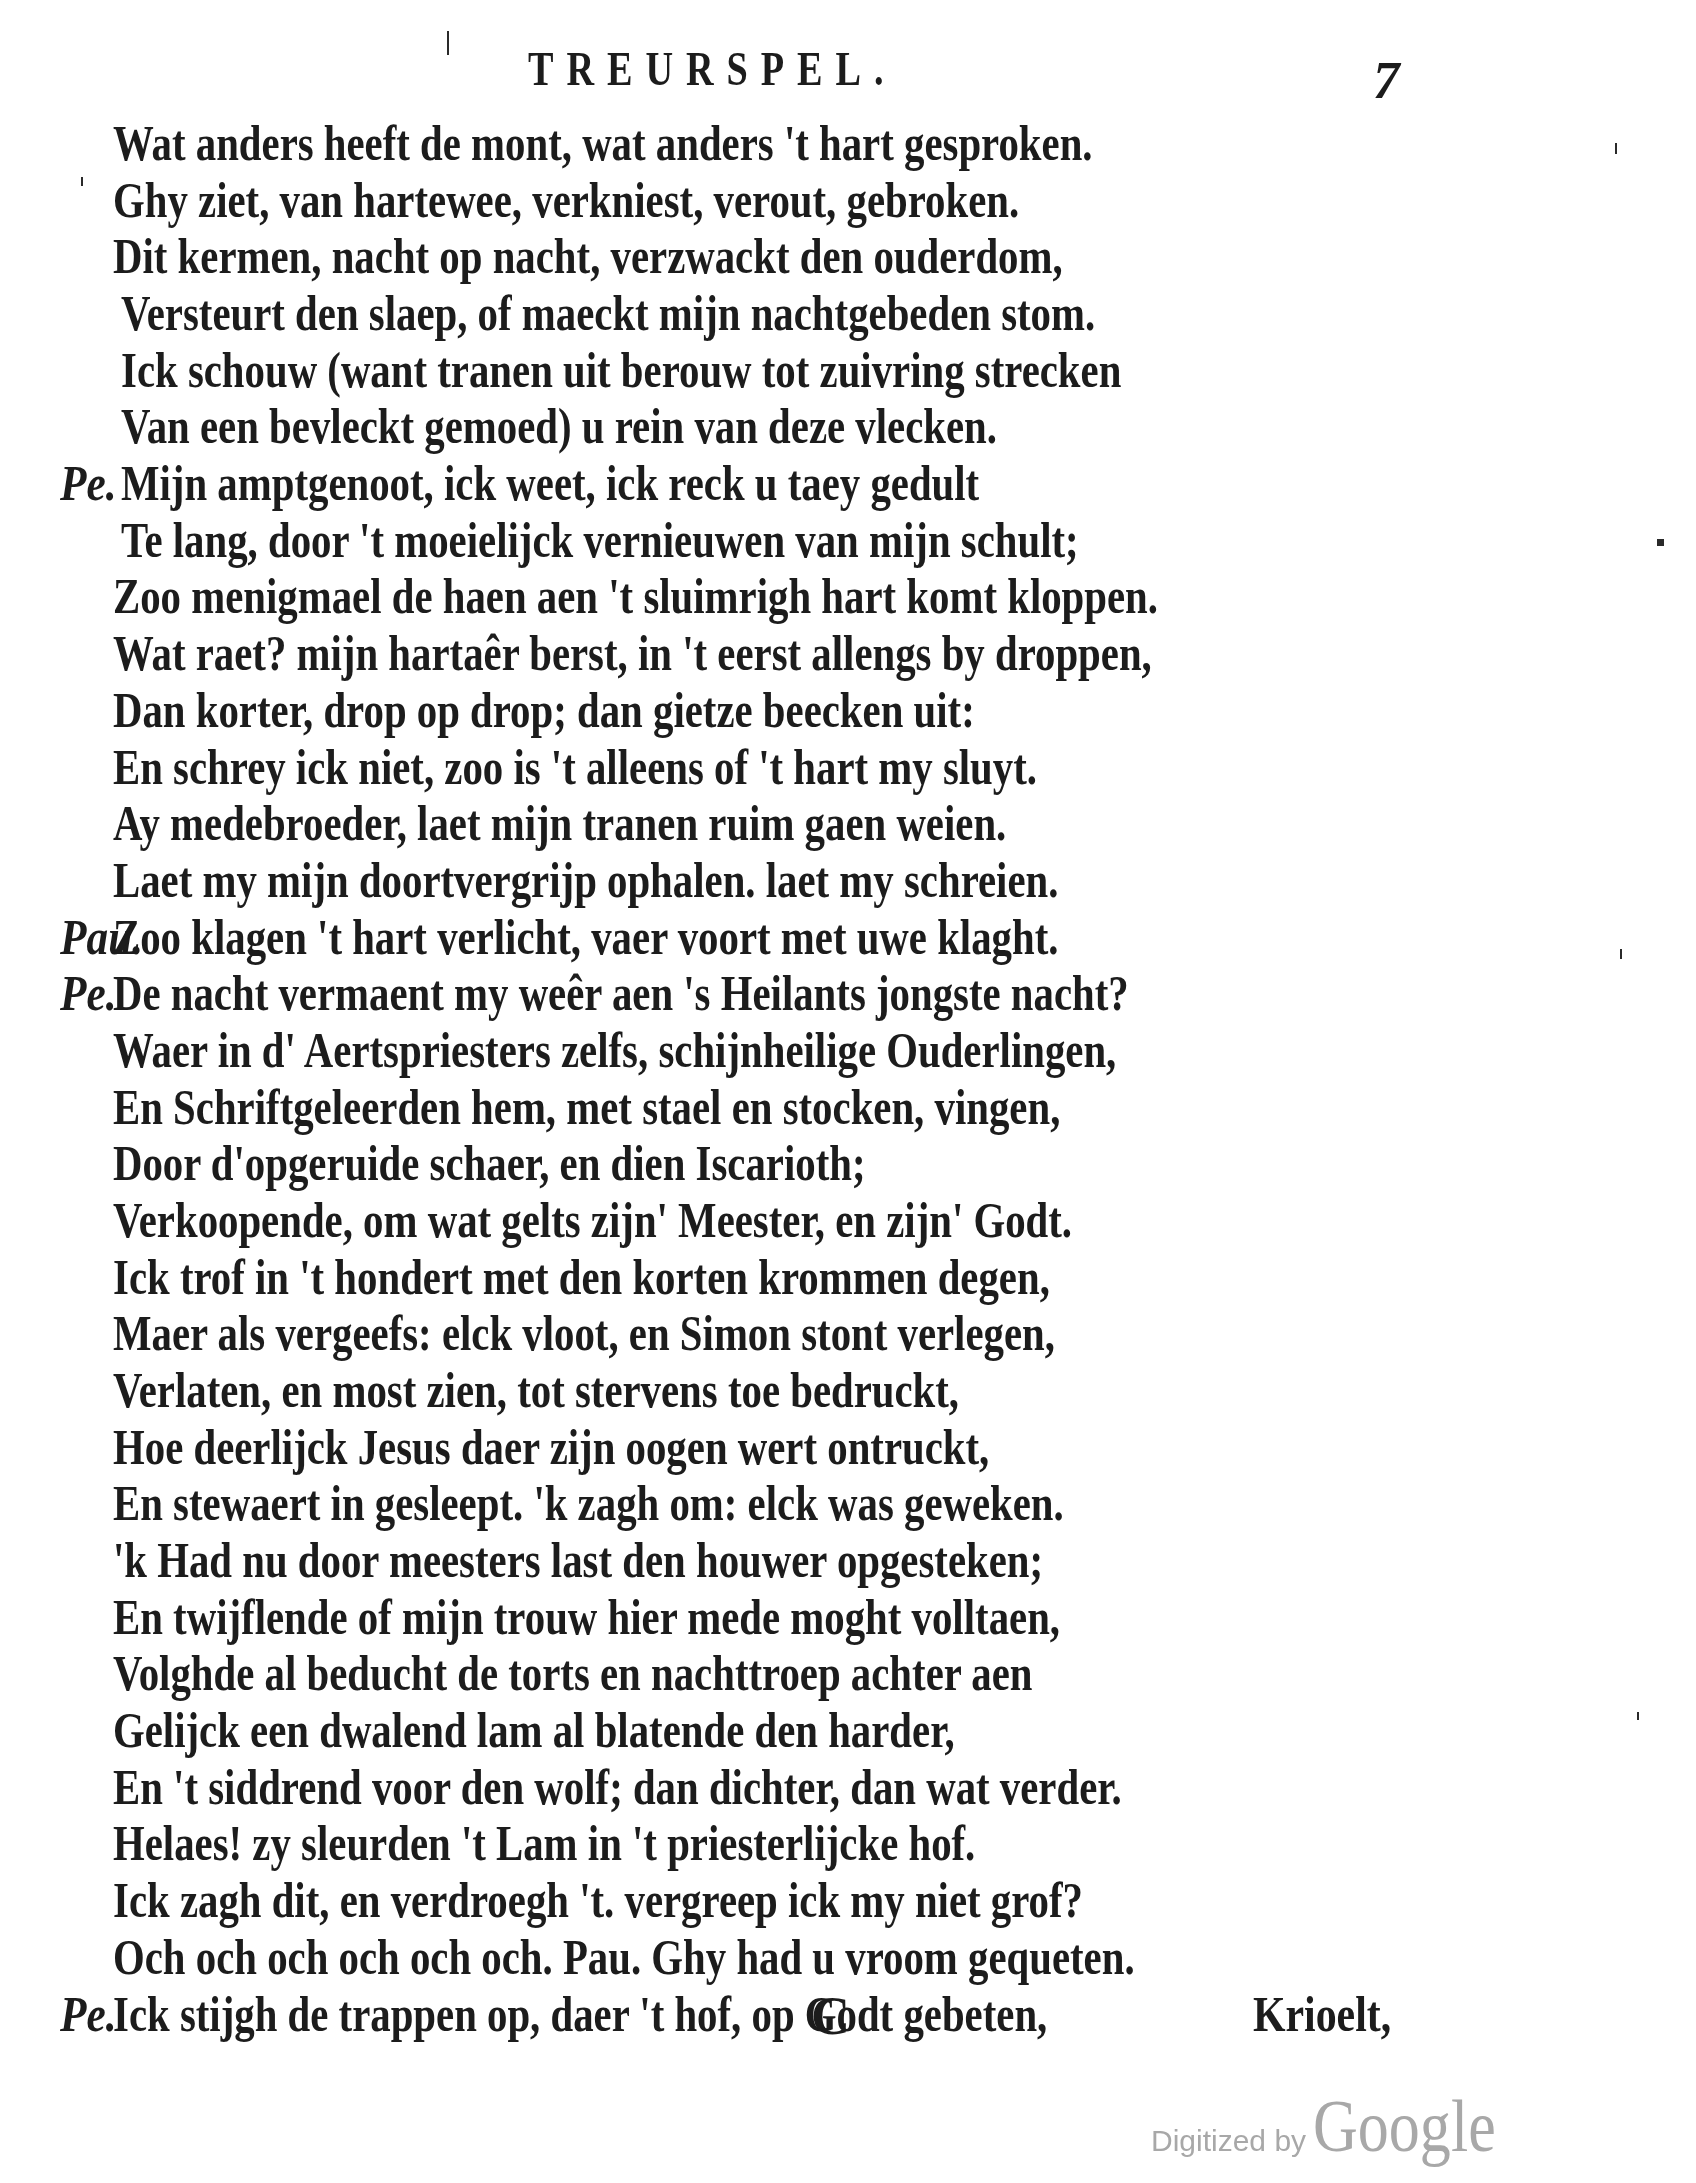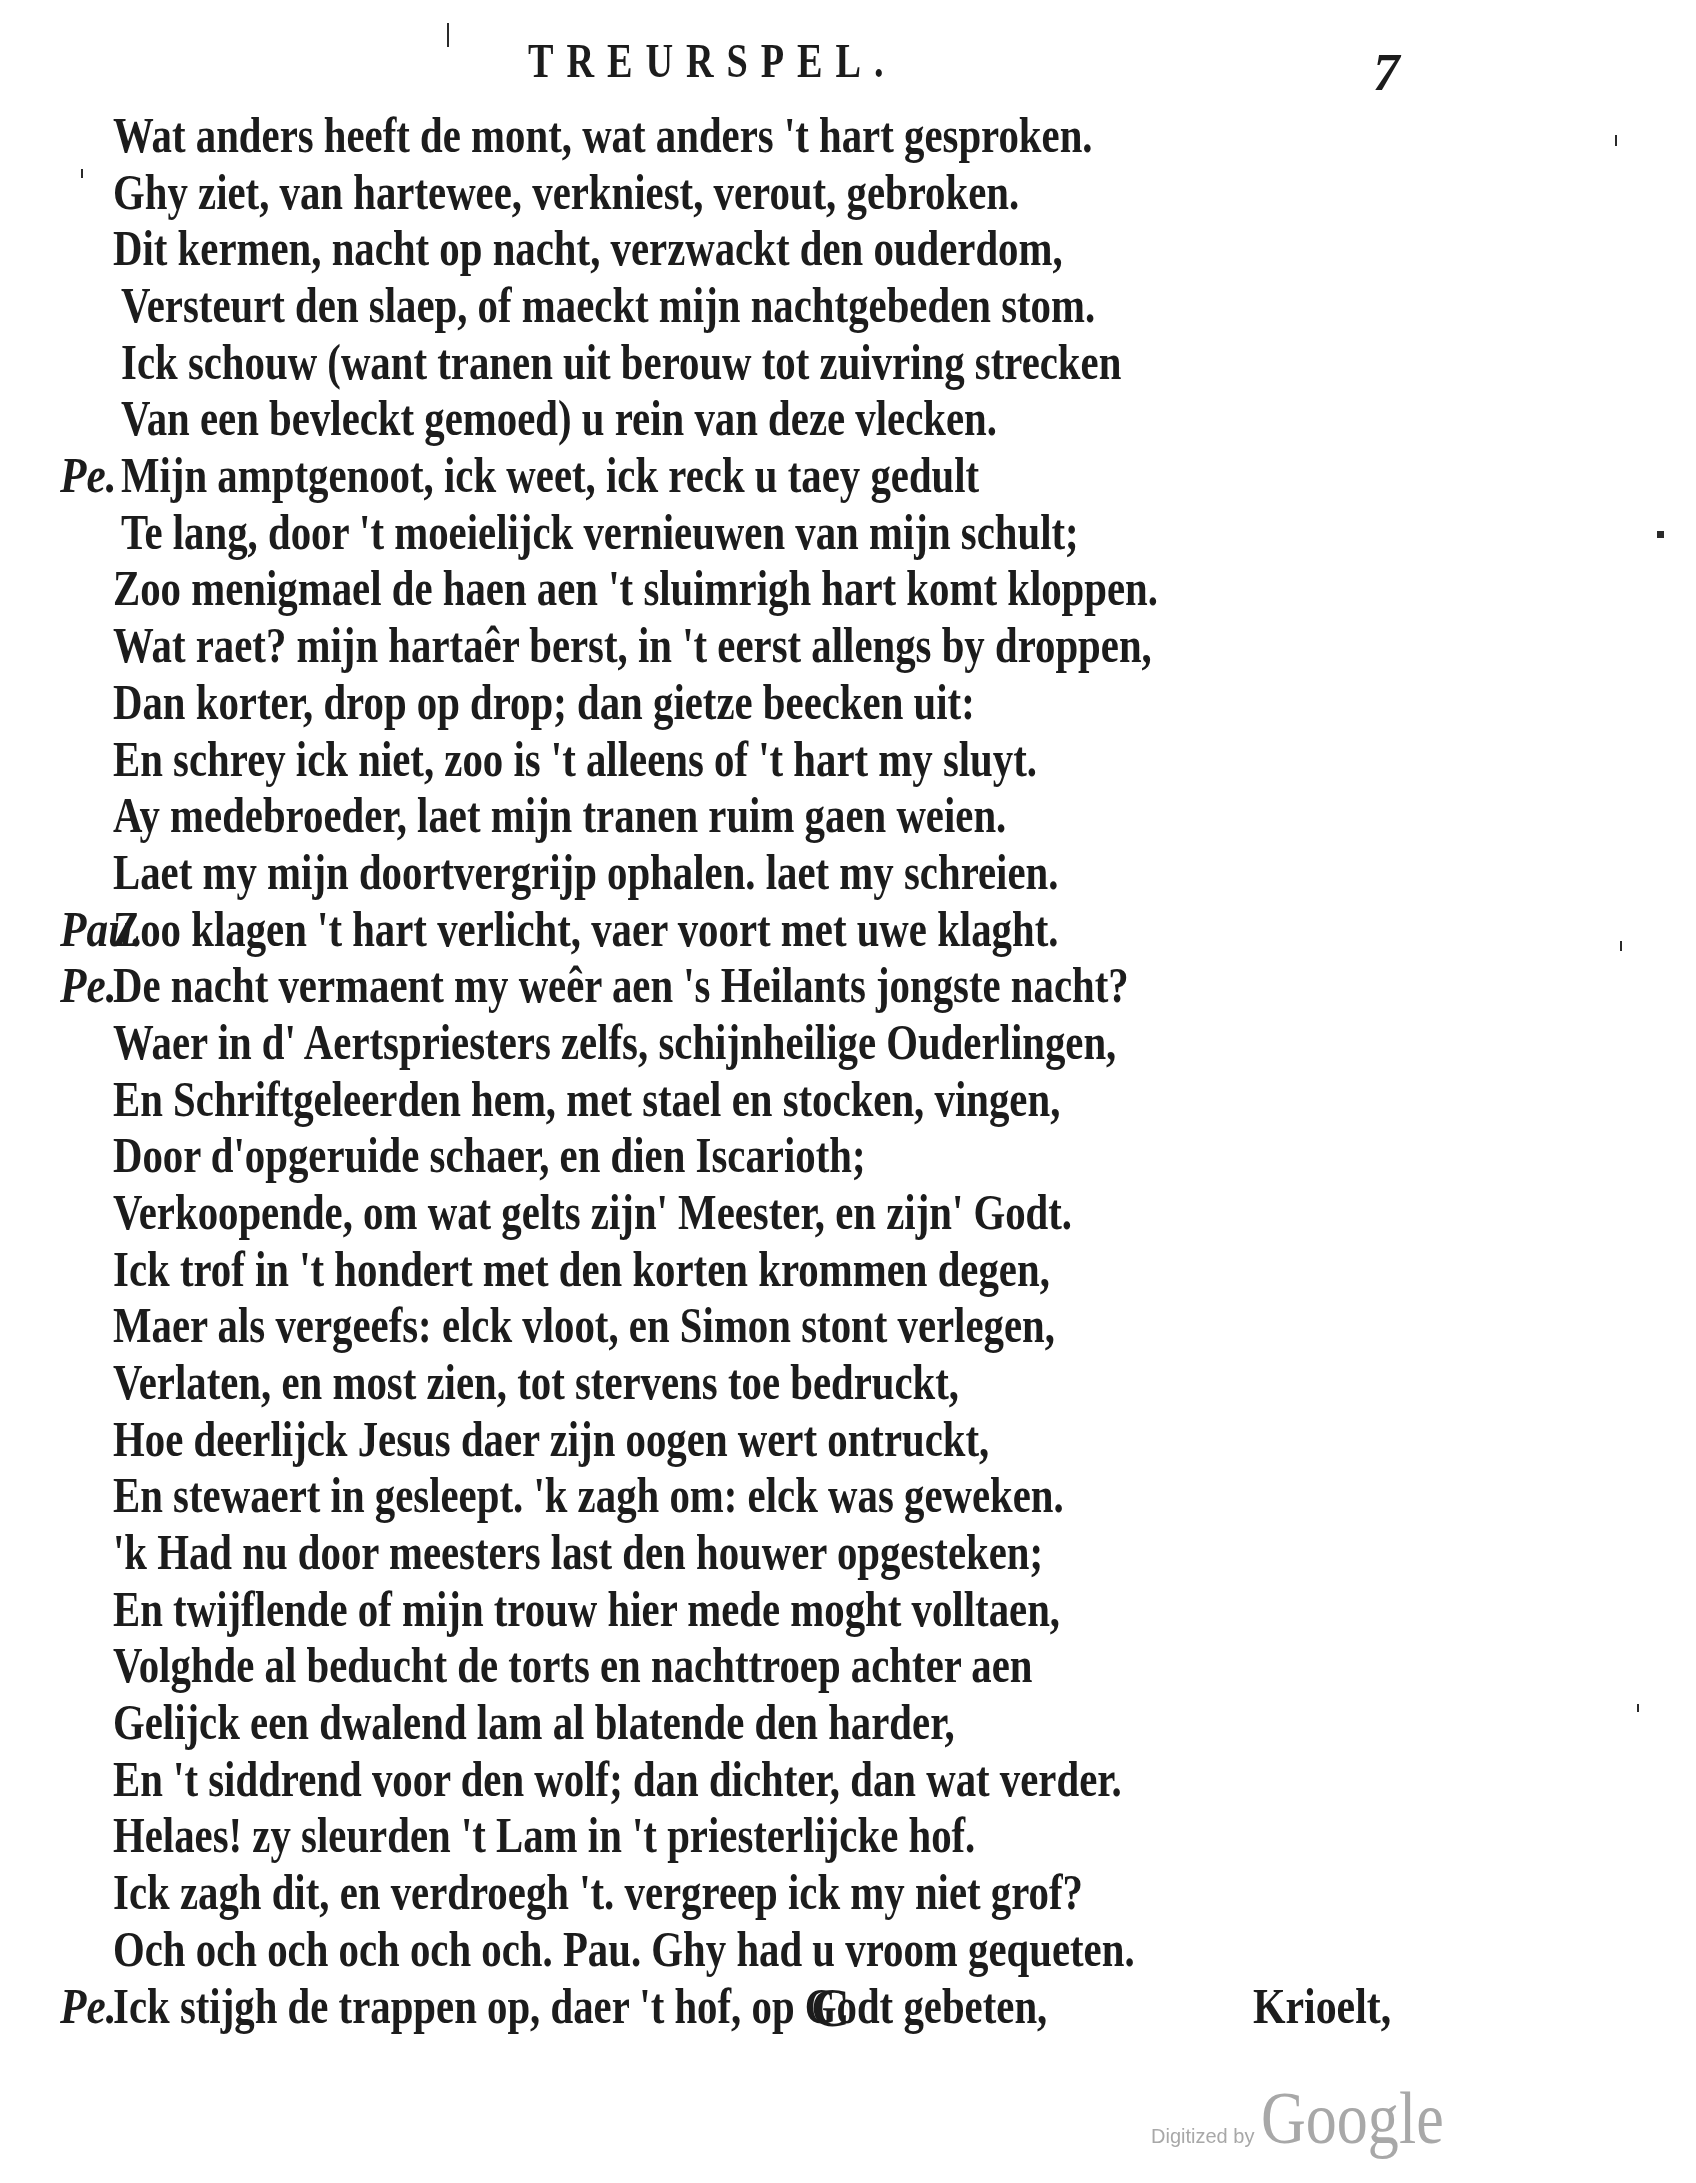--- a/index.html
+++ b/index.html
@@ -1,17 +1,17 @@
 <!DOCTYPE html>
 <html style="font-size:7.8px"><head>
 <meta charset="utf-8">
 <style>
   html, body { margin: 0; padding: 0; background: #ffffff; }
   body { width: 1697px; height: 2183px; position: relative; overflow: hidden; }
-  .page { position: absolute; left: 0; top: 8px; width: 1697px; height: 1907px; background: #ffffff; }
+  .page { position: absolute; left: 0; top: 16px; width: 1697px; height: 1907px; background: #ffffff; }
   .serif { font-family: "Liberation Serif", "DejaVu Serif", serif; color: #1c1c1c; }
   .header-title {
     position: absolute; left: 528px; top: 24.4px;
     font-size: 49px; letter-spacing: 16.6px; font-weight: bold;
     transform: scaleX(0.78); transform-origin: left top;
   }
   .page-number {
     position: absolute; left: 1373px; top: 34px;
     font-size: 53px; font-weight: bold; font-style: italic;
   }
@@ -35,21 +35,21 @@
   .catch-word {
     position: absolute; left: 1253px; top: 1969px;
     font-size: 51px; font-weight: bold;
     transform: scaleX(0.82); transform-origin: left top;
   }
   .watermark {
     position: absolute; left: 1151px; top: 2069px; color: #a8a8a8;
     font-family: "Liberation Sans", "DejaVu Sans", sans-serif;
     white-space: nowrap;
   }
-  .watermark .by { font-size: 20px; vertical-align: baseline; }
+  .watermark .by { font-size: 30px; vertical-align: baseline; }
   .watermark .brand { font-size: 73px; font-family: "Liberation Serif", "DejaVu Serif", serif; margin-left: 6.8px; transform: scaleX(0.85); display: inline-block; transform-origin: left bottom; }
   .speck { position: absolute; background: #2a2a2a; width: 2.4px; height: 9.8px; }
 </style>
 </head>
 <body>
 
 <div class="page">
   <div class="header-title serif">TREURSPEL.</div>
   <div class="page-number serif">7</div>
 

